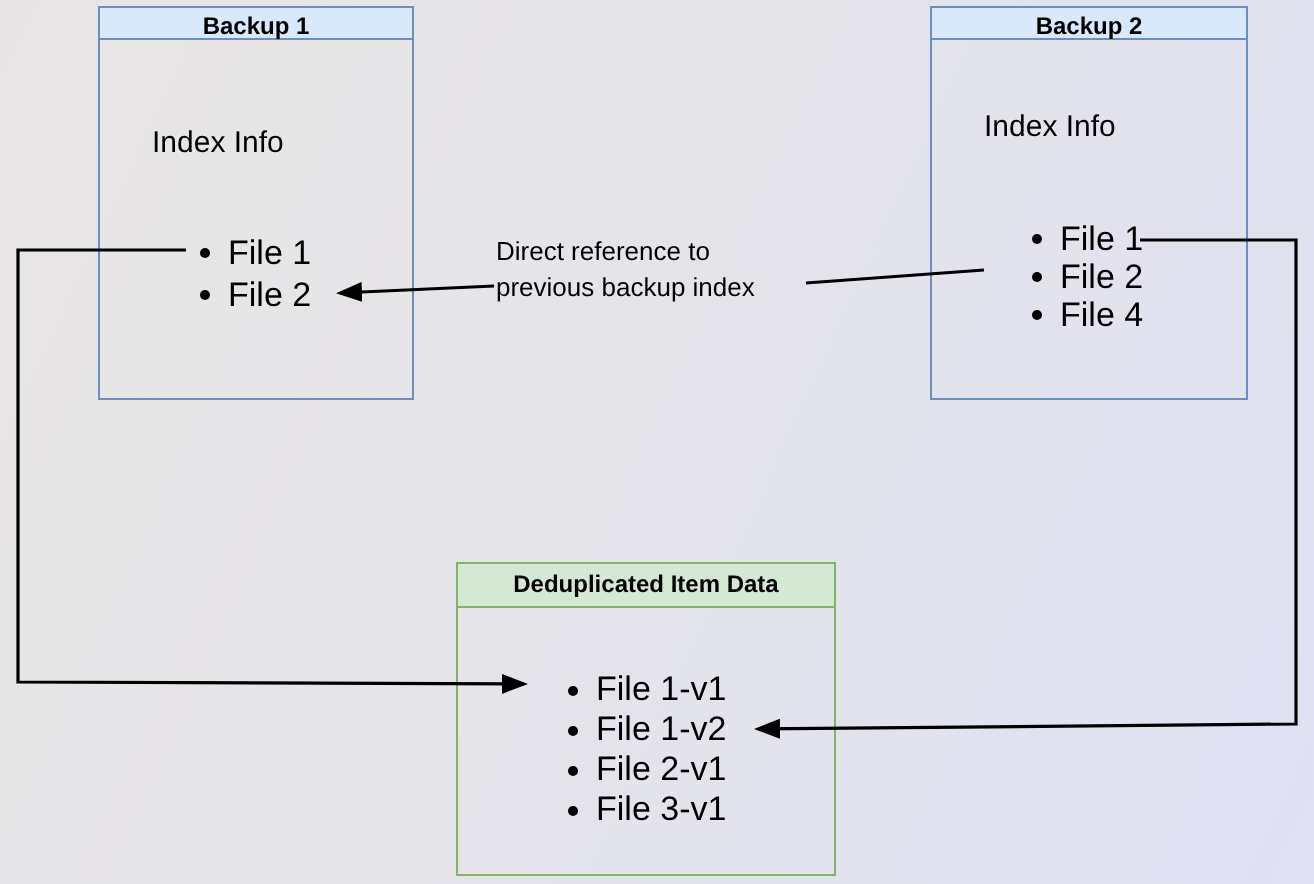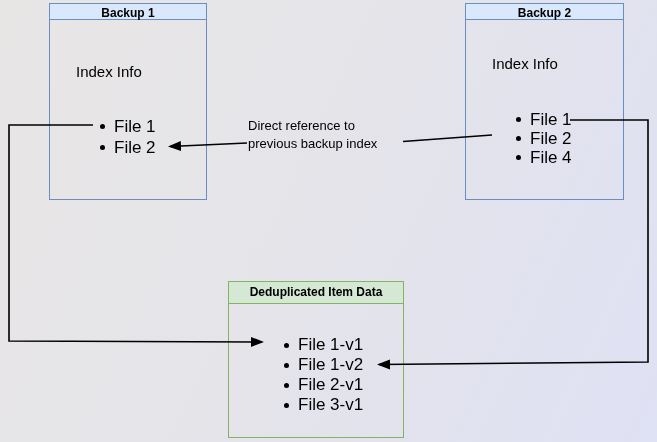--- a/index.html
+++ b/index.html
@@ -68,21 +68,21 @@
   #backup1 { left: 49px; top: 3px; width: 158px; height: 197px; }
   #backup1 .body-label { left: 26px; top: 59px; }
   #backup1 ul.file-list { left: 64px; top: 112px; }
   #backup1 ul.file-list li { line-height: 21px; }
 
   #backup2 { left: 465px; top: 3px; width: 159px; height: 197px; }
   #backup2 .body-label { left: 26px; top: 51px; }
   #backup2 ul.file-list { left: 64px; top: 106px; }
   #backup2 ul.file-list li { line-height: 19px; }
 
-  #dedup { left: 228px; top: 281px; width: 176px; height: 157px; }
+  #dedup { left: 228px; top: 281px; width: 190px; height: 157px; }
   #dedup ul.file-list { left: 69px; top: 53px; }
   #dedup ul.file-list li { line-height: 20px; }
 
   .annotation {
     position: absolute;
     left: 248px;
     top: 117px;
     width: 152px;
     text-align: left;
     font-size: 13px;

